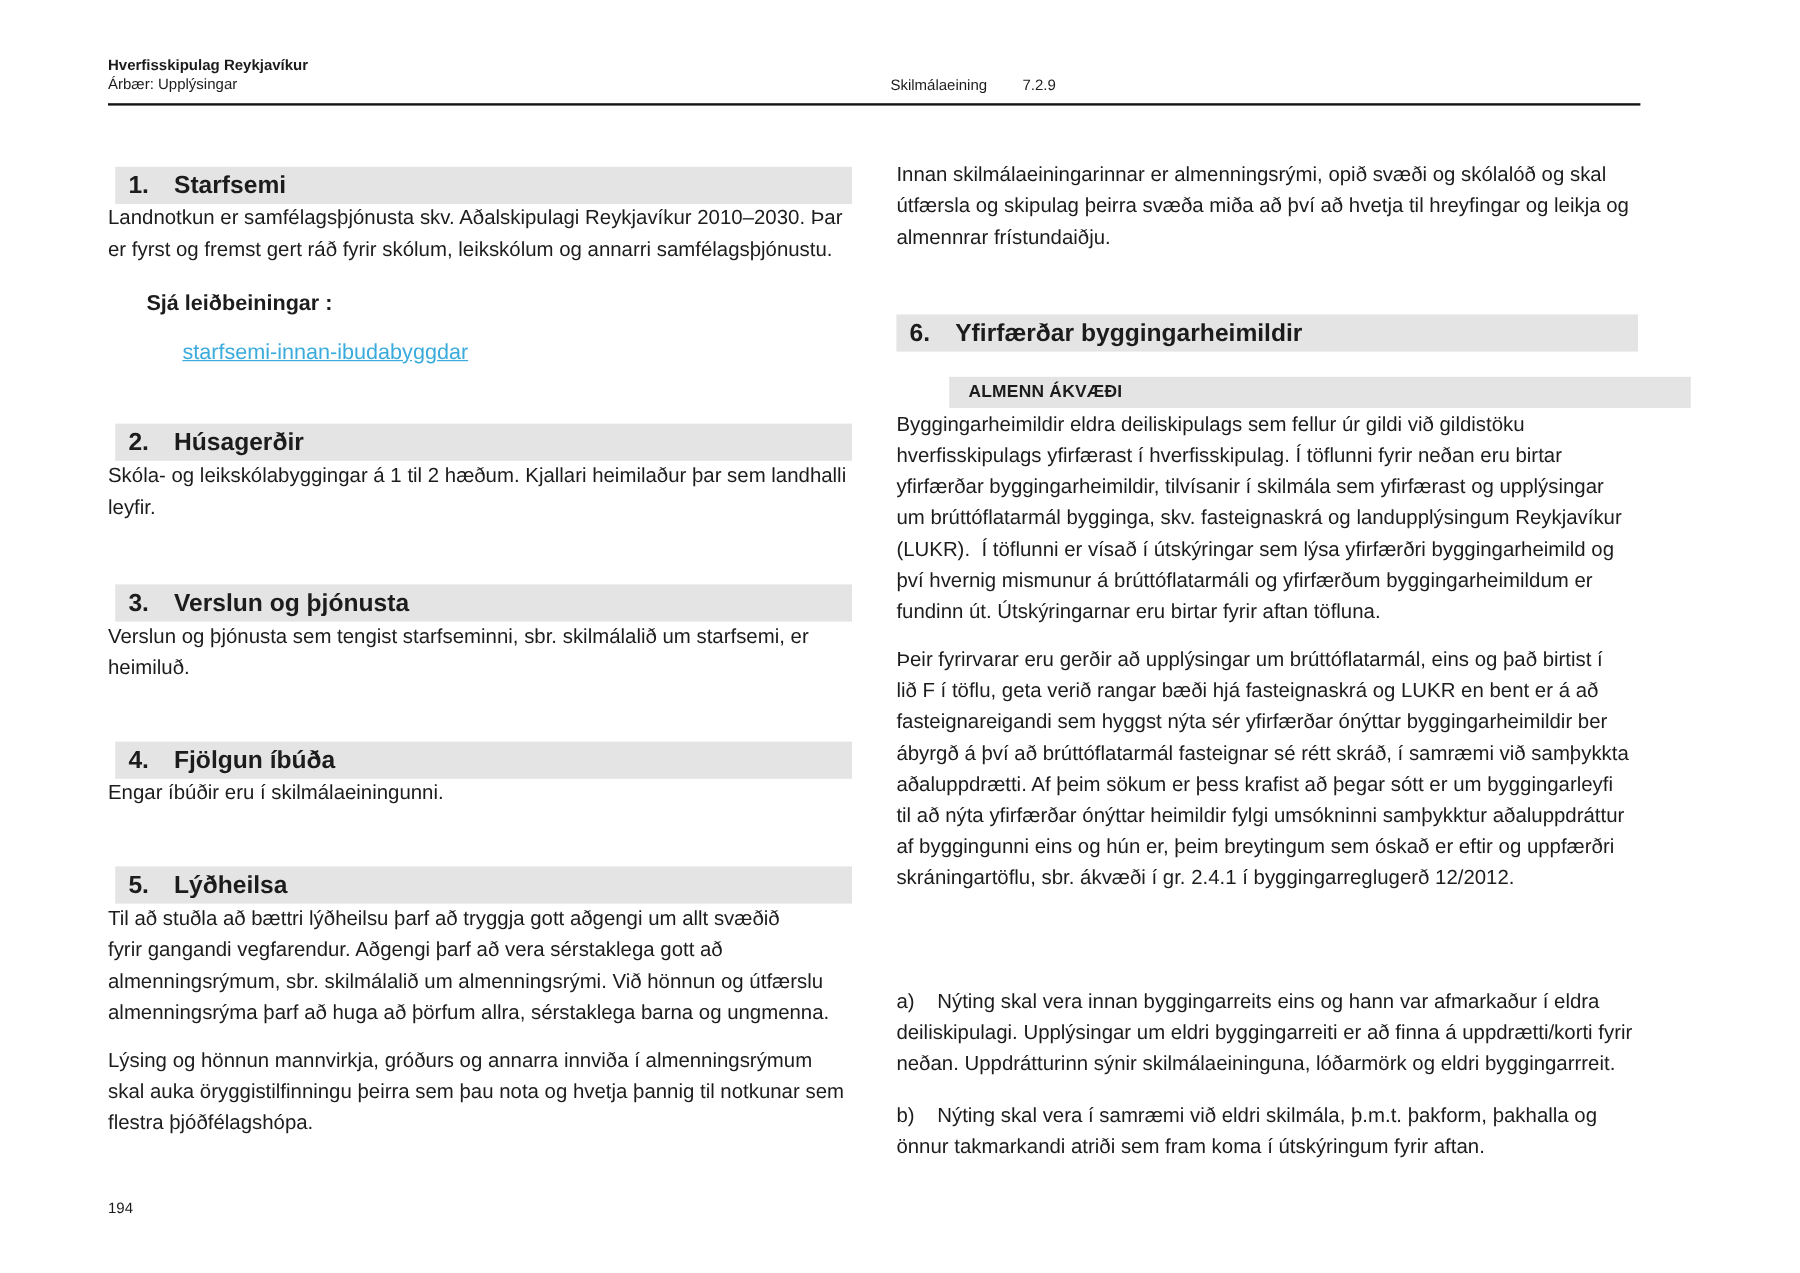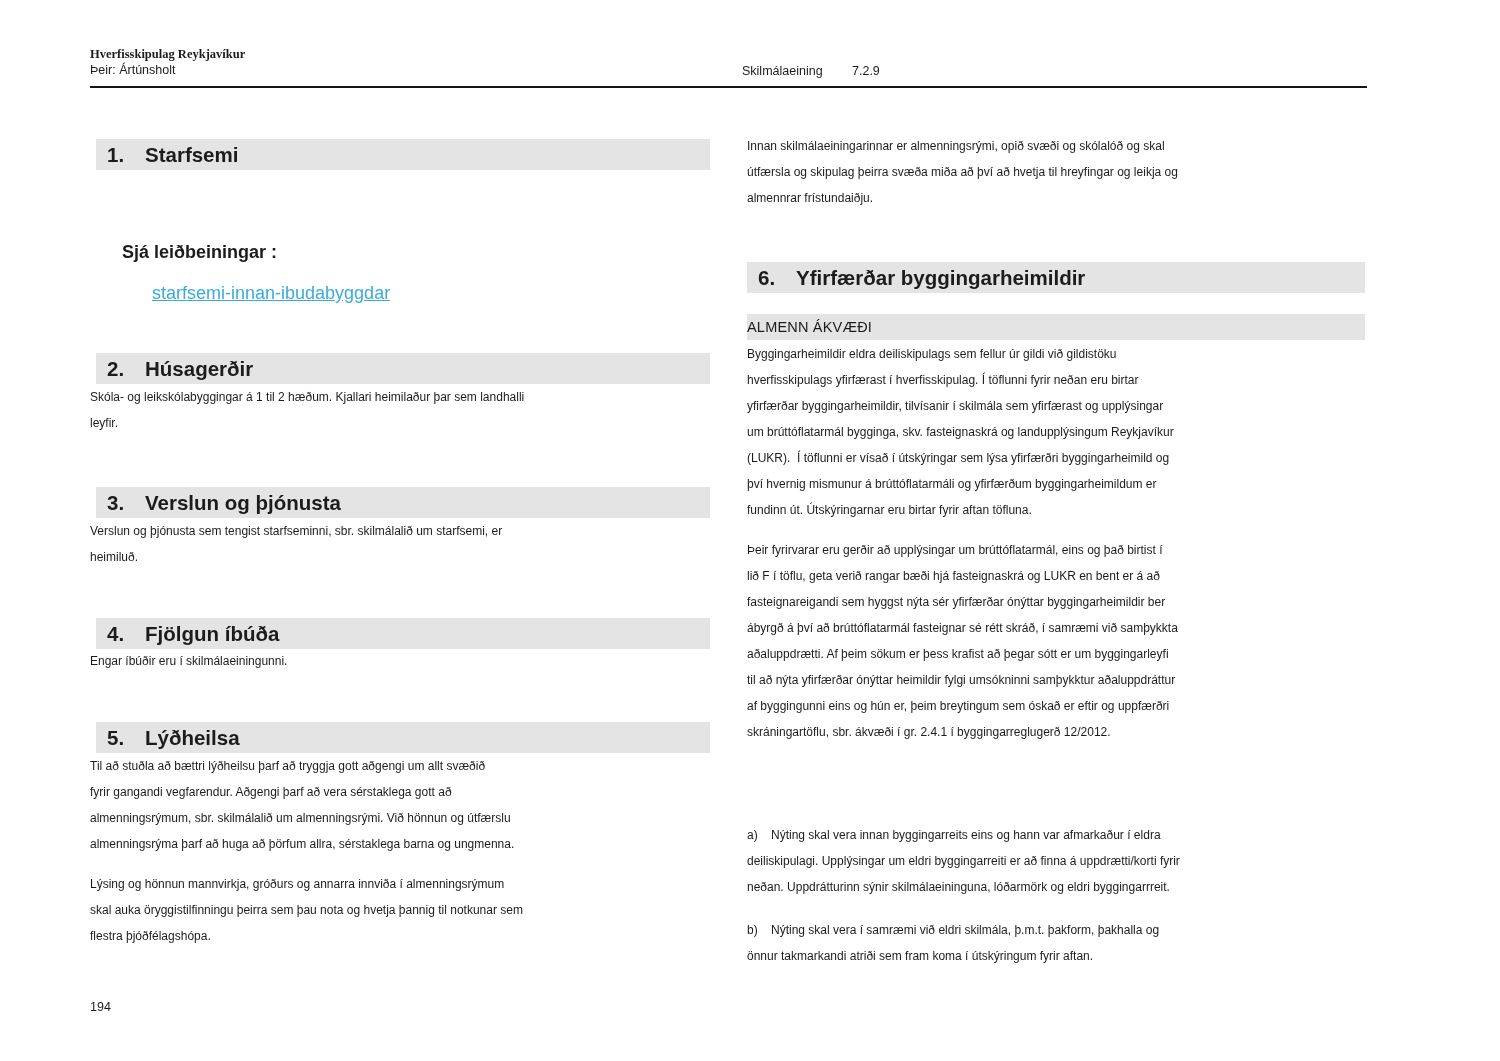--- a/index.html
+++ b/index.html
@@ -12,75 +12,79 @@
   .page {
     position: relative;
     width: 1500px;
     height: 1061px;
     background: #ffffff;
     color: var(--text);
     font-family: "Liberation Sans", "DejaVu Sans", sans-serif;
     overflow: hidden;
   }
   .abs { position: absolute; }
-  .meta-bold { font-size: 12.5px; font-weight: bold; line-height: 16px; font-family: Liberation Serif, serif; }
+  .meta-bold { font-size: 12.5px; font-weight: bold; line-height: 16px; }
   .meta { font-size: 12.5px; line-height: 16px; }
   .rule { background: var(--rule); height: 2px; }
   .h-bar {
     background: var(--bar);
     height: 31px;
     display: flex;
     align-items: center;
     font-weight: bold;
     font-size: 20.5px;
     padding-left: 11px;
     box-sizing: border-box;
     white-space: nowrap;
   }
   .h-num { display: inline-block; width: 38px; flex: 0 0 38px; }
   .sub-bar {
     background: var(--bar);
     height: 26px;
     display: flex;
     align-items: center;
-    font-weight: normal;
+    font-weight: bold;
     font-size: 14.5px;
     letter-spacing: 0.2px;
+    padding-left: 16px;
     box-sizing: border-box;
+    margin-left: 44px;
   }
   .body {
-    font-size: 12px;
+    font-size: 17px;
     line-height: 26px;
     white-space: pre-line;
   }
   .see { font-size: 18px; font-weight: bold; line-height: 26px; }
   .link {
     font-size: 18px;
     line-height: 26px;
     color: var(--link);
     text-decoration: underline;
     cursor: pointer;
   }
   .pageno { font-size: 12.5px; }
 </style>
 </head>
 <body>
 
 <div class="page">
 
   <div class="abs meta-bold" style="left:90px; top:46px;">Hverfisskipulag Reykjavíkur</div>
-  <div class="abs meta" style="left:90px; top:62px;">Þeir: Ártúnsholt</div>
+  <div class="abs meta" style="left:90px; top:62px;">Árbær: Upplýsingar</div>
   <div class="abs meta" style="left:742px; top:63px;">Skilmálaeining</div>
   <div class="abs meta" style="left:852px; top:63px;">7.2.9</div>
   <div class="abs rule" style="left:90px; top:86px; width:1277px;"></div>
 
   <div class="abs h-bar" style="left:96px; top:139px; width:614px;">
     <span class="h-num">1.</span>
     <span>Starfsemi</span>
   </div>
+  <div class="abs body" style="left:90px; top:169px; width:645px;">Landnotkun er samfélagsþjónusta skv. Aðalskipulagi Reykjavíkur 2010–2030. Þar
+er fyrst og fremst gert ráð fyrir skólum, leikskólum og annarri samfélagsþjónustu.</div>
   <div class="abs see" style="left:122px; top:239px;">Sjá leiðbeiningar :</div>
   <a class="abs link" style="left:152px; top:280px;">starfsemi-innan-ibudabyggdar</a>
 
   <div class="abs h-bar" style="left:96px; top:353px; width:614px;">
     <span class="h-num">2.</span>
     <span>Húsagerðir</span>
   </div>
   <div class="abs body" style="left:90px; top:384px; width:645px;">Skóla- og leikskólabyggingar á 1 til 2 hæðum. Kjallari heimilaður þar sem landhalli
 leyfir.</div>
 

